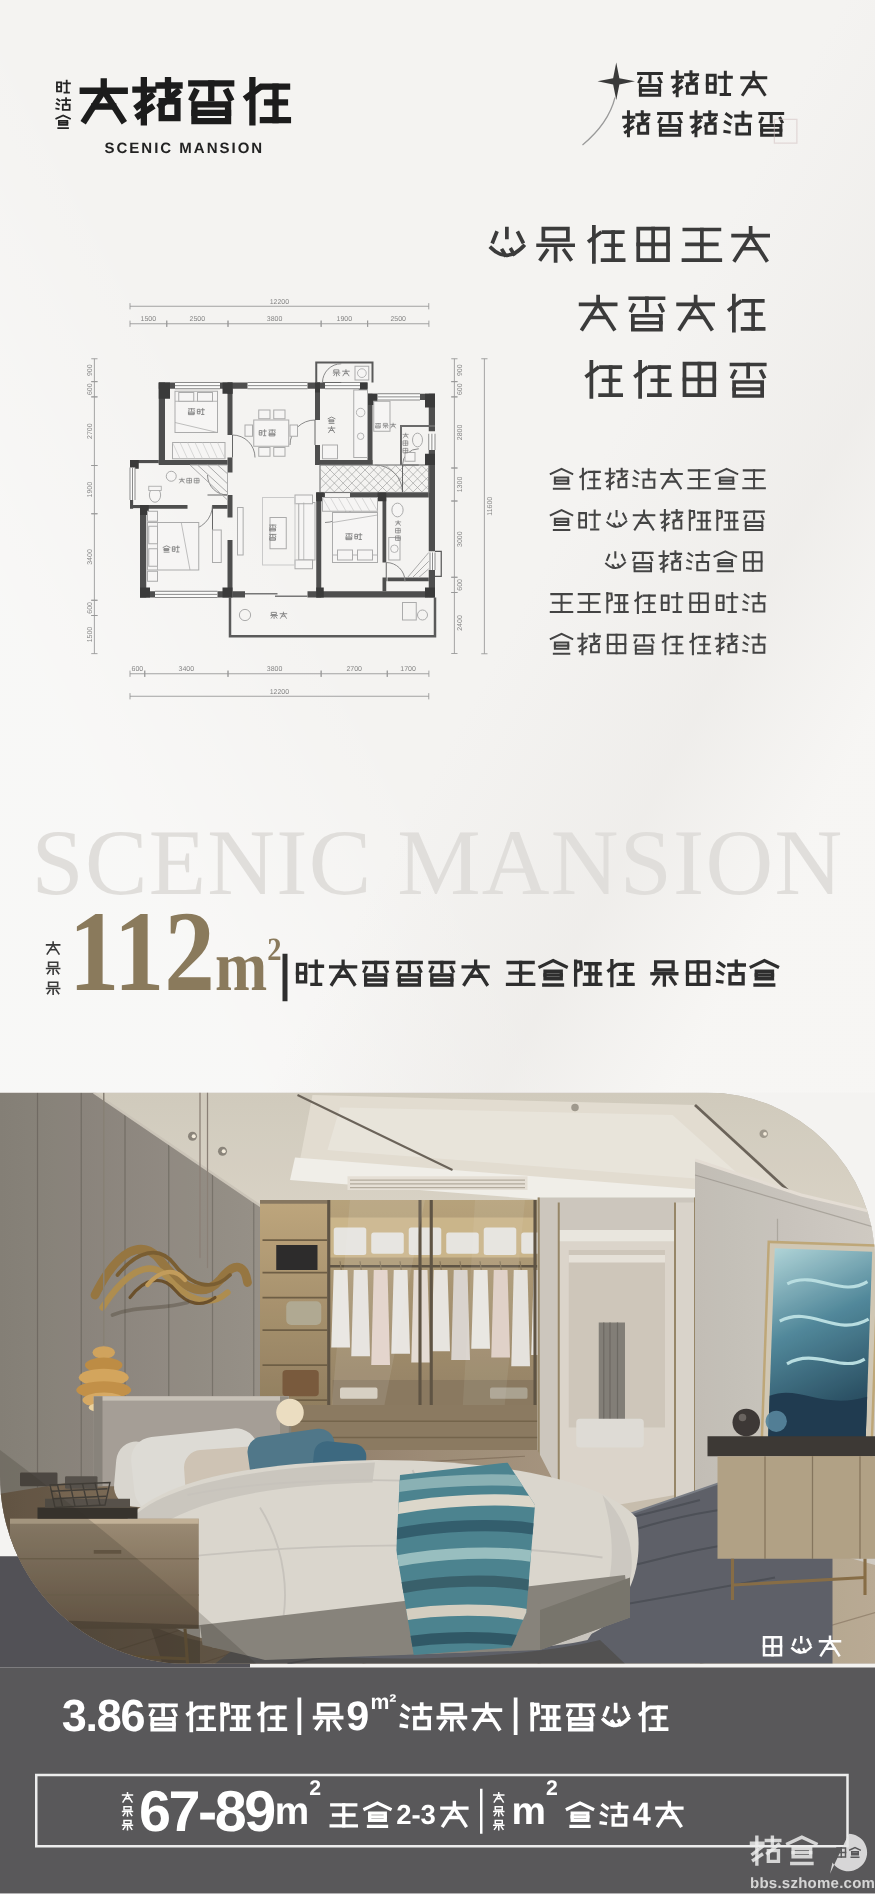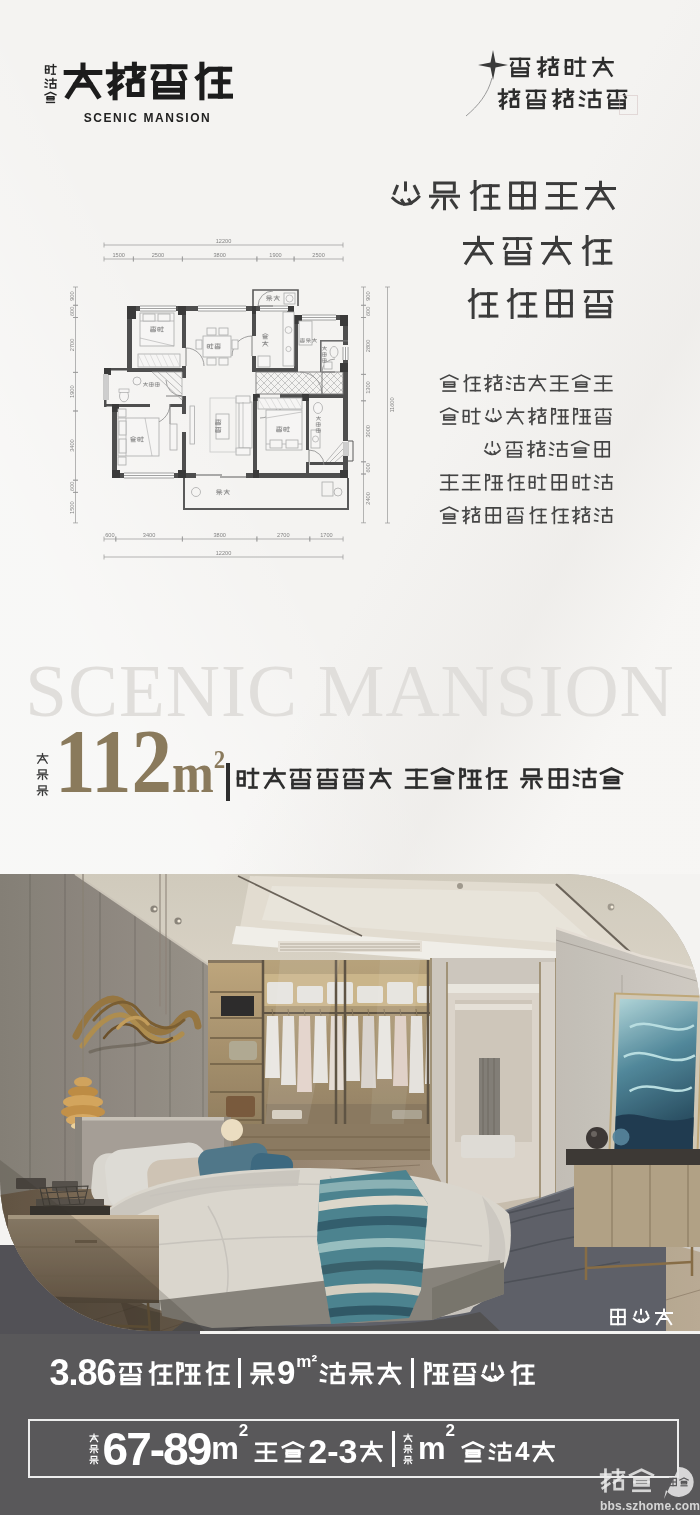--- a/index.html
+++ b/index.html
@@ -1364,21 +1364,21 @@
 <span style="font-size:31px;margin-left:1px">m</span>
       <span style="font-size:17px;align-self:flex-start;margin-top:2px">2</span>
 <div class="row" style="gap:3px;margin:6px 0 0 6px">
         <svg class="pg" width="24" height="24" viewBox="0 0 100 100" style="stroke-width:11;">
           <use href="#u81fb"></use>
         </svg>
         <svg class="pg" width="24" height="24" viewBox="0 0 100 100" style="stroke-width:11;">
           <use href="#u54c1"></use>
         </svg>
       </div>
-<span style="font-size:34px;margin:6px 1px 0 3px">2-3</span>
+<span style="font-size:22px;margin:6px 1px 0 3px">2-3</span>
 <div style="margin:6px 0 0 1px">
         <svg class="pg" width="25" height="25" viewBox="0 0 100 100" style="stroke-width:11;">
           <use href="#u623f"></use>
         </svg>
       </div>
 <i style="width:2.5px;height:36px;background:#fff;margin:0 8px;flex:none"></i>
 <div class="col" style="gap:1px;margin-right:4px">
         <svg class="pg" width="10" height="10" viewBox="0 0 100 100" style="stroke-width:12;">
           <use href="#u5efa"></use>
         </svg>

